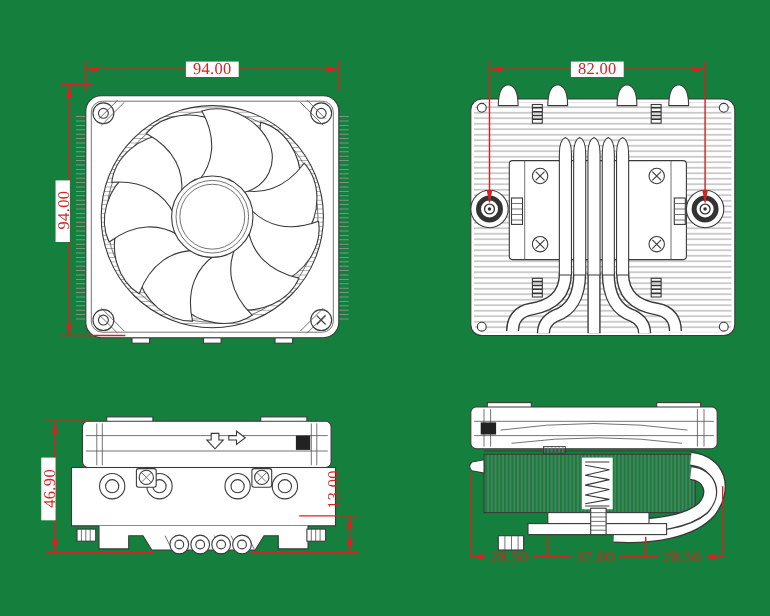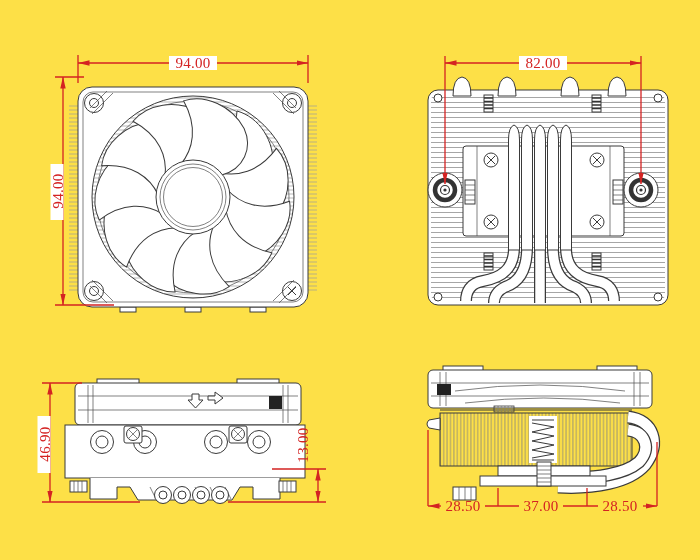--- a/index.html
+++ b/index.html
@@ -1,16 +1,16 @@
 <!DOCTYPE html>
 <html><head>
 <meta charset="utf-8">
 <style>
   html,body{margin:0;padding:0;background:#ffffff;}
-  .canvas{position:relative;width:700px;height:560px;background:#fde047;overflow:hidden;}
+  .canvas{position:relative;width:700px;height:560px;background:#15803d;overflow:hidden;}
   svg{display:block;}
   .ol{stroke:#3a3a3a;stroke-width:1;fill:none;}
   .olthin{stroke:#4a4a4a;stroke-width:.7;fill:none;}
   .wfill{fill:#ffffff;stroke:#3a3a3a;stroke-width:1;}
   .dark{fill:#222222;stroke:none;}
   .dim{stroke:#d42322;stroke-width:1.3;fill:none;}
   .dimtext{fill:#d42322;font-family:"Liberation Serif","DejaVu Serif",serif;
            font-size:15px;letter-spacing:.3px;}
   .tback{fill:#ffffff;stroke:none;}
   .pipedark{stroke:#3a3a3a;stroke-width:13;fill:none;stroke-linecap:butt;}

